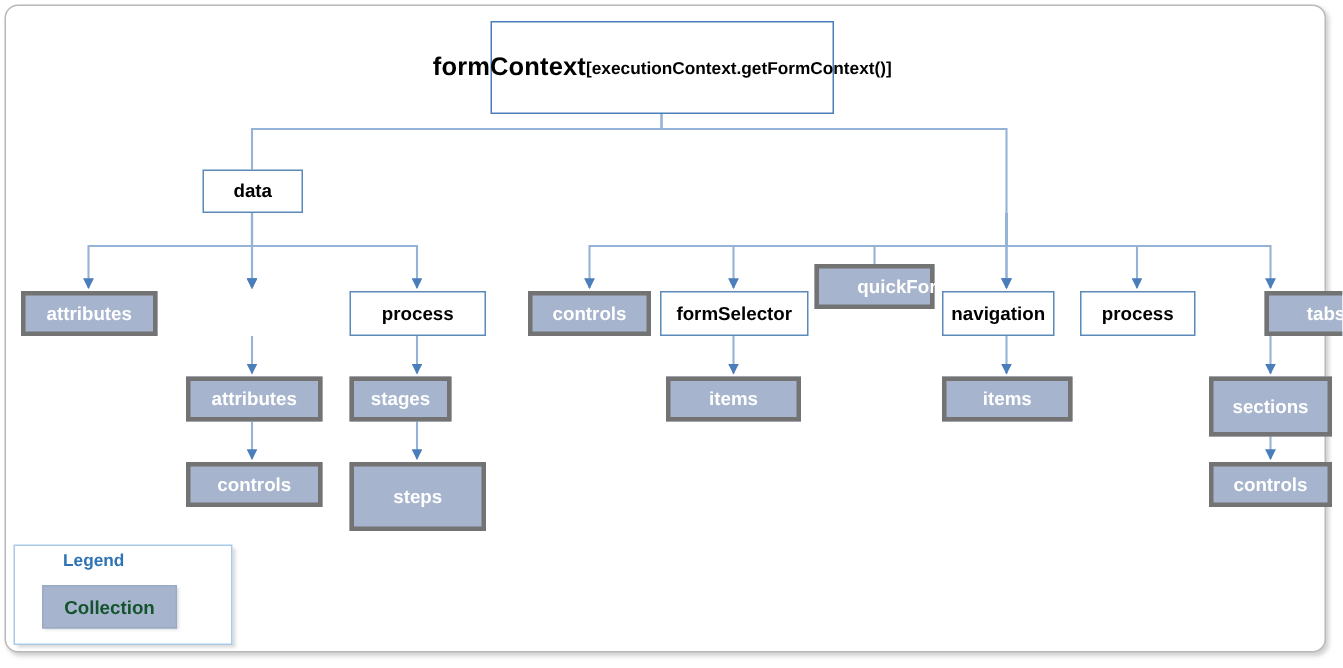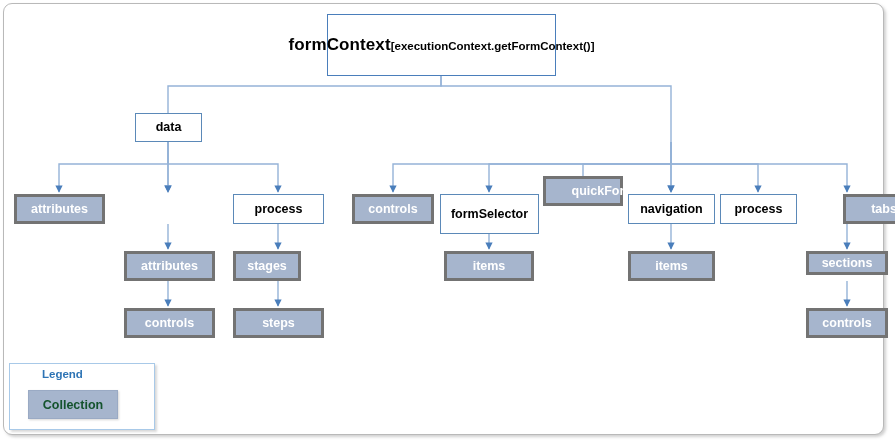--- a/index.html
+++ b/index.html
@@ -172,50 +172,50 @@
 
   <div class="node collection" style="left:124px; top:251px; width:91px; height:30px;">
     <span>attributes</span>
   </div>
   <div class="node collection" style="left:124px; top:308px; width:91px; height:30px;">
     <span>controls</span>
   </div>
   <div class="node collection" style="left:233px; top:251px; width:68px; height:30px;">
     <span>stages</span>
   </div>
-  <div class="node collection" style="left:233px; top:308px; width:91px; height:30px;">
+  <div class="node collection" style="left:233px; top:308px; width:91px; height:46px;">
     <span>steps</span>
   </div>
 
   <div class="node collection" style="left:352px; top:194px; width:82px; height:30px;">
     <span>controls</span>
   </div>
-  <div class="node plain" style="left:440px; top:194px; width:99px; height:40px;">
+  <div class="node plain" style="left:440px; top:194px; width:99px; height:30px;">
     <span>formSelector</span>
   </div>
   <div class="node collection" style="left:543px; top:176px; width:80px; height:30px;padding-left:48px;">
     <span>quickForms</span>
   </div>
-  <div class="node plain" style="left:628px; top:194px; width:87px; height:30px;">
+  <div class="node plain" style="left:628px; top:194px; width:75px; height:30px;">
     <span>navigation</span>
   </div>
   <div class="node plain" style="left:720px; top:194px; width:77px; height:30px;">
     <span>process</span>
   </div>
   <div class="node collection" style="left:806px; top:194px; width:82px; height:30px;margin-left:37px;">
     <span>tabs</span>
   </div>
 
   <div class="node collection" style="left:444px; top:251px; width:90px; height:30px;">
     <span>items</span>
   </div>
   <div class="node collection" style="left:628px; top:251px; width:87px; height:30px;">
     <span>items</span>
   </div>
-  <div class="node collection" style="left:806px; top:251px; width:82px; height:24px;">
+  <div class="node collection" style="left:806px; top:251px; width:82px; height:40px;">
     <span>sections</span>
   </div>
   <div class="node collection" style="left:806px; top:308px; width:82px; height:30px;">
     <span>controls</span>
   </div>
 
   <div id="legend-box">
     <div id="legend-title">Legend</div>
     <div id="legend-swatch">
       <span>Collection</span>

